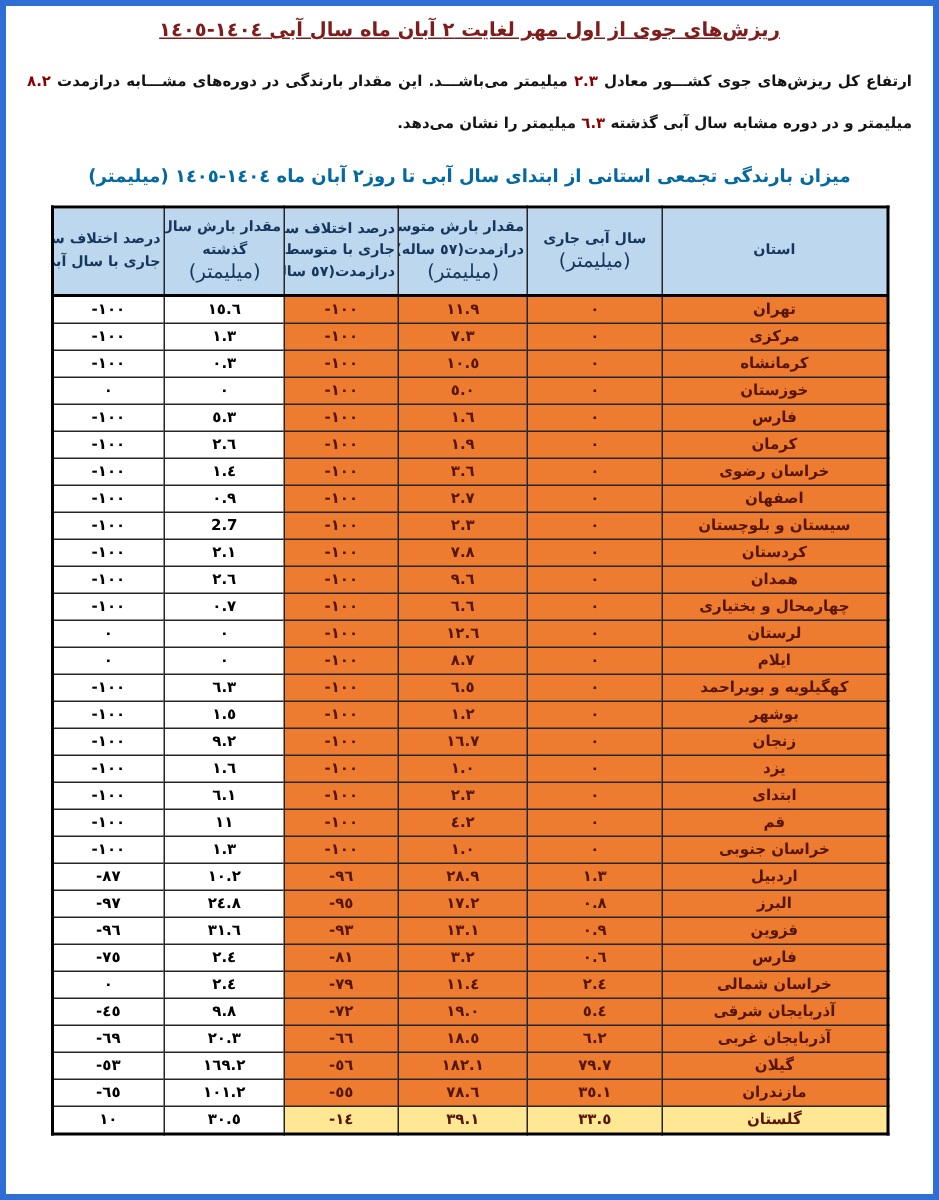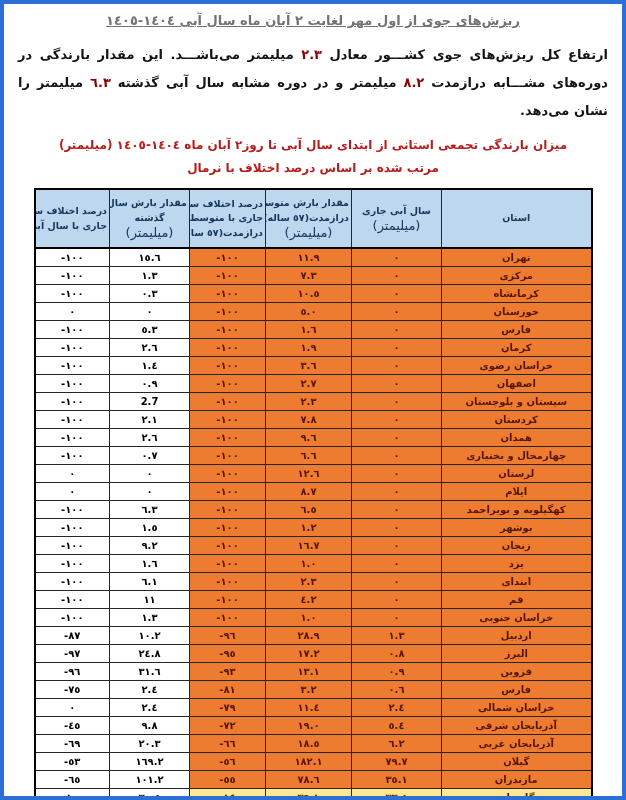--- a/index.html
+++ b/index.html
@@ -6,46 +6,46 @@
   body{
     width:626px;height:800px;box-sizing:border-box;
     background:#ffffff;
     border:4px solid #2e6fd6;
     font-family:"DejaVu Sans",sans-serif;
     direction:rtl;
     overflow:hidden;
   }
   .doc-title{
     text-align:center;
-    color:#737373;
+    color:#7f1d1d;
     font-weight:bold;
     font-size:13px;
     text-decoration:underline;
     margin-top:9px;
   }
   .intro{
     margin:13px 14px 0 14px;
-    font-size:13px;
+    font-size:10px;
     font-weight:600;
     color:#141414;
     line-height:28px;
     text-align:justify;
   }
   .intro .num{
     color:#8b0000;
     font-weight:bold;
     direction:ltr;
     unicode-bidi:embed;
   }
   .caption{
     margin-top:9px;
     text-align:center;
     font-weight:bold;
     font-size:12px;
-    color:#b91c1c;
+    color:#0369a1;
     line-height:23px;
   }
   table{
     border-collapse:collapse;
     table-layout:fixed;
     width:557px;
     margin:8px auto 0 auto;
     direction:rtl;
     border:2px solid #000;
   }
@@ -78,21 +78,20 @@
 </style>
 </head>
 <body>
 
 <div class="doc-title">ریزش‌های جوی از اول مهر لغایت ٢ آبان ماه سال آبی ١٤٠٤-١٤٠٥</div>
 
 <p class="intro"><span>ارتفاع کل ریزش‌های جوی کشـــور معادل </span><span class="num">٢.٣</span><span> میلیمتر می‌باشـــد. این مقدار بارندگی در دوره‌های مشـــابه درازمدت </span><span class="num">٨.٢</span><span> میلیمتر و در دوره مشابه سال آبی گذشته </span><span class="num">٦.٣</span><span> میلیمتر را نشان می‌دهد.</span></p>
 
 <div class="caption">
   <div>میزان بارندگی تجمعی استانی از ابتدای سال آبی تا روز٢ آبان ماه ١٤٠٤-١٤٠٥ (میلیمتر)</div>
-  <div>مرتب شده بر اساس درصد اختلاف با نرمال</div>
 </div>
 
 <table>
   <colgroup>
     <col style="width:150px">
       <col style="width:90px">
       <col style="width:86px">
     <col style="width:76px">
       <col style="width:80px">
       <col style="width:75px">

